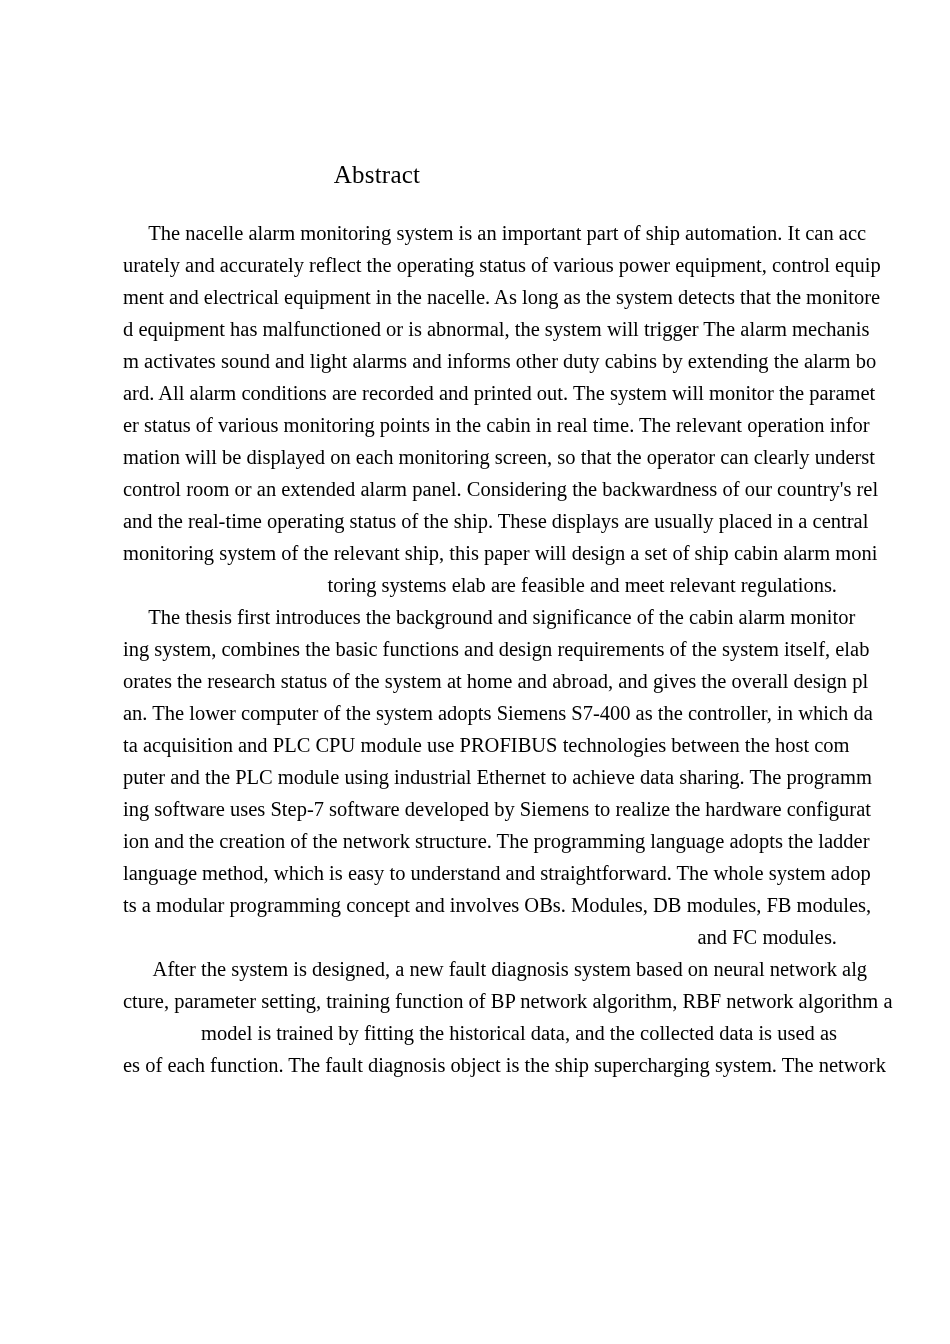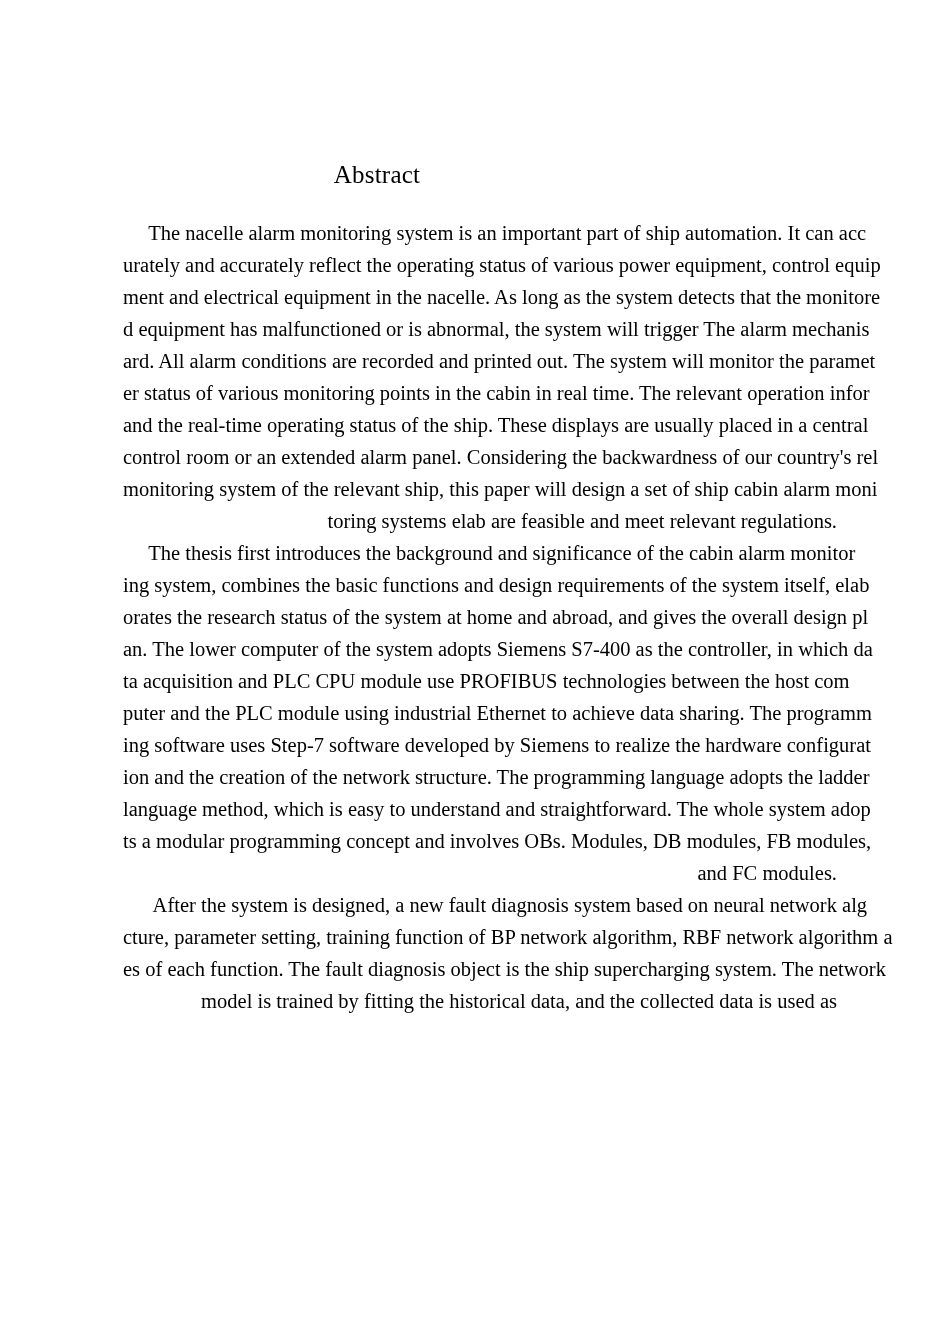--- a/index.html
+++ b/index.html
@@ -61,24 +61,26 @@
 
   <h1 class="page-title">Abstract</h1>
 
   <div class="body-block">
 
     <p class="para">
       <span class="line">     The nacelle alarm monitoring system is an important part of ship automation. It can acc</span>
       <span class="line">urately and accurately reflect the operating status of various power equipment, control equip</span>
       <span class="line">ment and electrical equipment in the nacelle. As long as the system detects that the monitore</span>
       <span class="line">d equipment has malfunctioned or is abnormal, the system will trigger The alarm mechanis</span>
+      <span class="line">m activates sound and light alarms and informs other duty cabins by extending the alarm bo</span>
       <span class="line">ard. All alarm conditions are recorded and printed out. The system will monitor the paramet</span>
       <span class="line">er status of various monitoring points in the cabin in real time. The relevant operation infor</span>
+      <span class="line">mation will be displayed on each monitoring screen, so that the operator can clearly underst</span>
+      <span class="line">control room or an extended alarm panel. Considering the backwardness of our country's rel</span>
       <span class="line">and the real-time operating status of the ship. These displays are usually placed in a central</span>
-      <span class="line">control room or an extended alarm panel. Considering the backwardness of our country's rel</span>
       <span class="line">monitoring system of the relevant ship, this paper will design a set of ship cabin alarm moni</span>
       <span class="line">toring systems elab are feasible and meet relevant regulations.</span>
     </p>
 
     <p class="para">
       <span class="line">     The thesis first introduces the background and significance of the cabin alarm monitor</span>
       <span class="line">ing system, combines the basic functions and design requirements of the system itself, elab</span>
       <span class="line">orates the research status of the system at home and abroad, and gives the overall design pl</span>
       <span class="line">an. The lower computer of the system adopts Siemens S7-400 as the controller, in which da</span>
       <span class="line">ta acquisition and PLC CPU module use PROFIBUS technologies between the host com</span>
@@ -86,18 +88,18 @@
       <span class="line">ing software uses Step-7 software developed by Siemens to realize the hardware configurat</span>
       <span class="line">ion and the creation of the network structure. The programming language adopts the ladder</span>
       <span class="line">language method, which is easy to understand and straightforward. The whole system adop</span>
       <span class="line">ts a modular programming concept and involves OBs. Modules, DB modules, FB modules,</span>
       <span class="line">and FC modules.</span>
     </p>
 
     <p class="para">
       <span class="line">      After the system is designed, a new fault diagnosis system based on neural network alg</span>
       <span class="line">cture, parameter setting, training function of BP network algorithm, RBF network algorithm a</span>
+      <span class="line">model is trained by fitting the historical data, and the collected data is used as</span>
       <span class="line">es of each function. The fault diagnosis object is the ship supercharging system. The network</span>
-      <span class="line">model is trained by fitting the historical data, and the collected data is used as</span>
     </p>
 
   </div>
 </div>
 
 </body></html>

